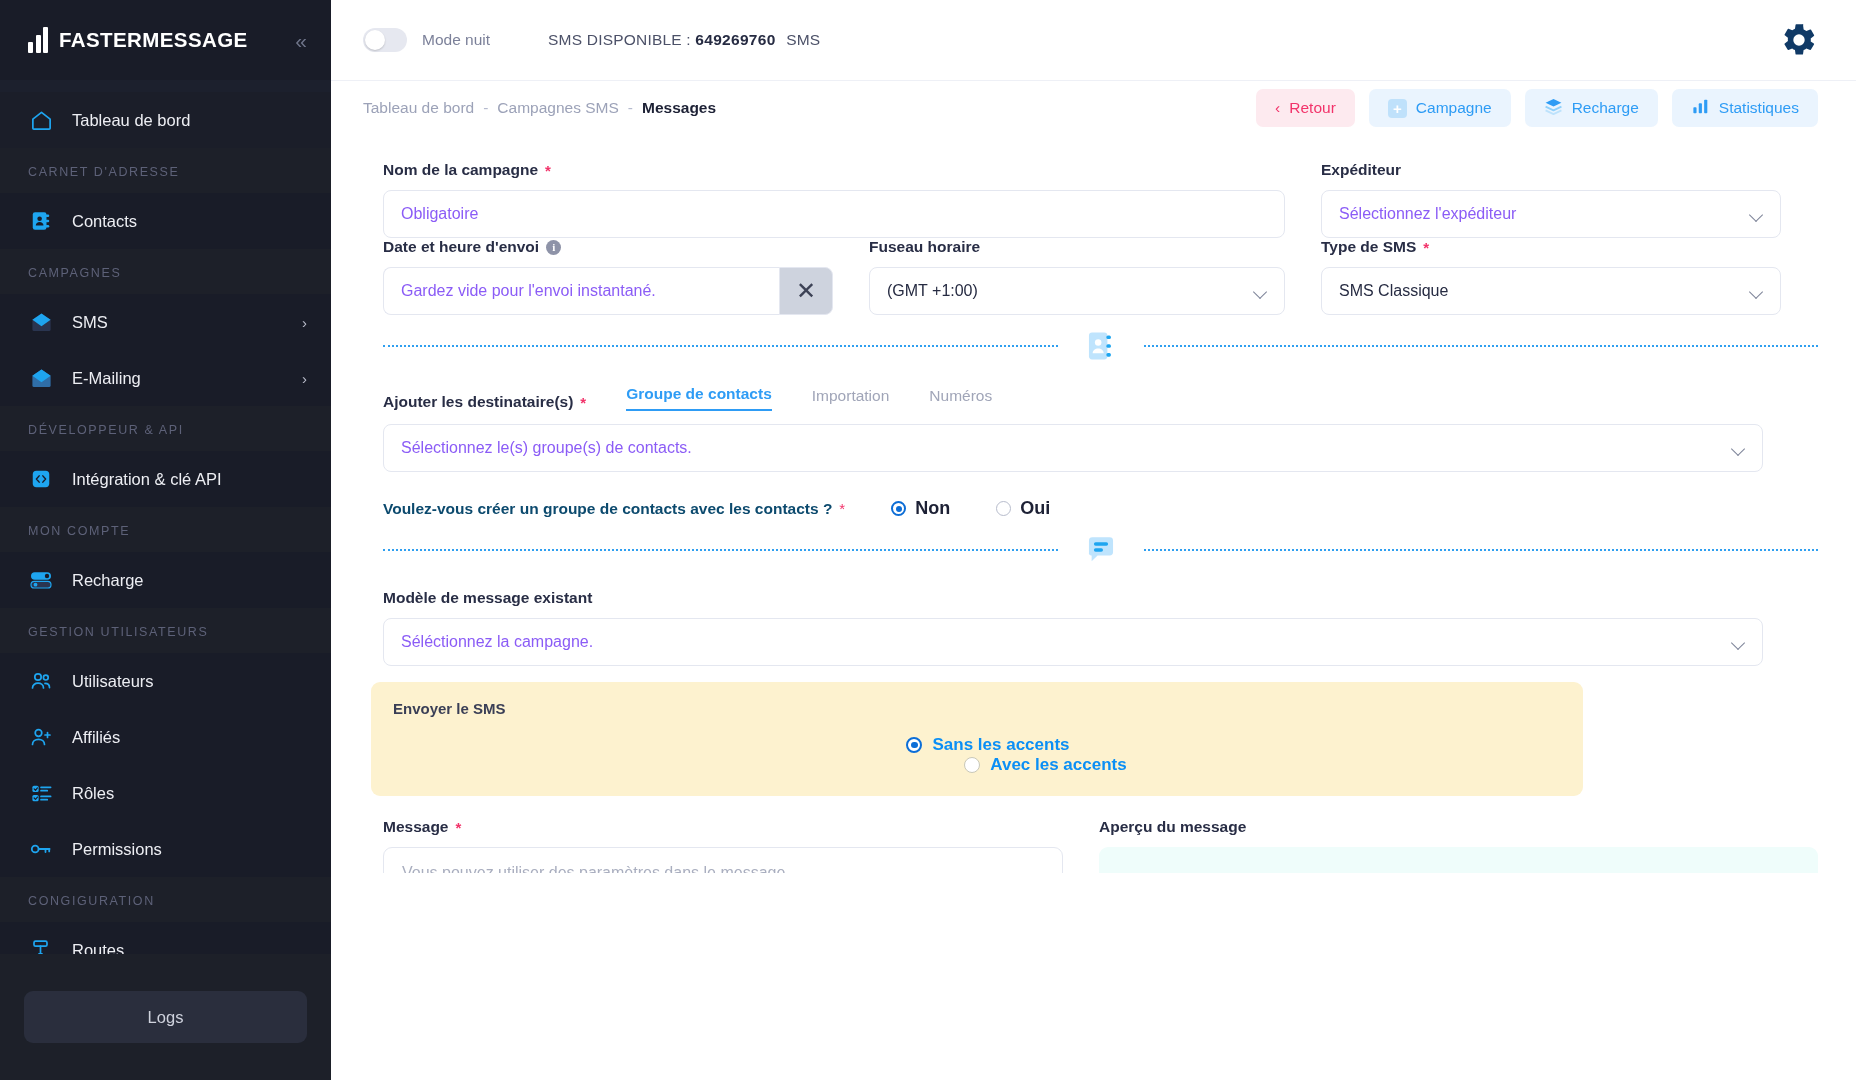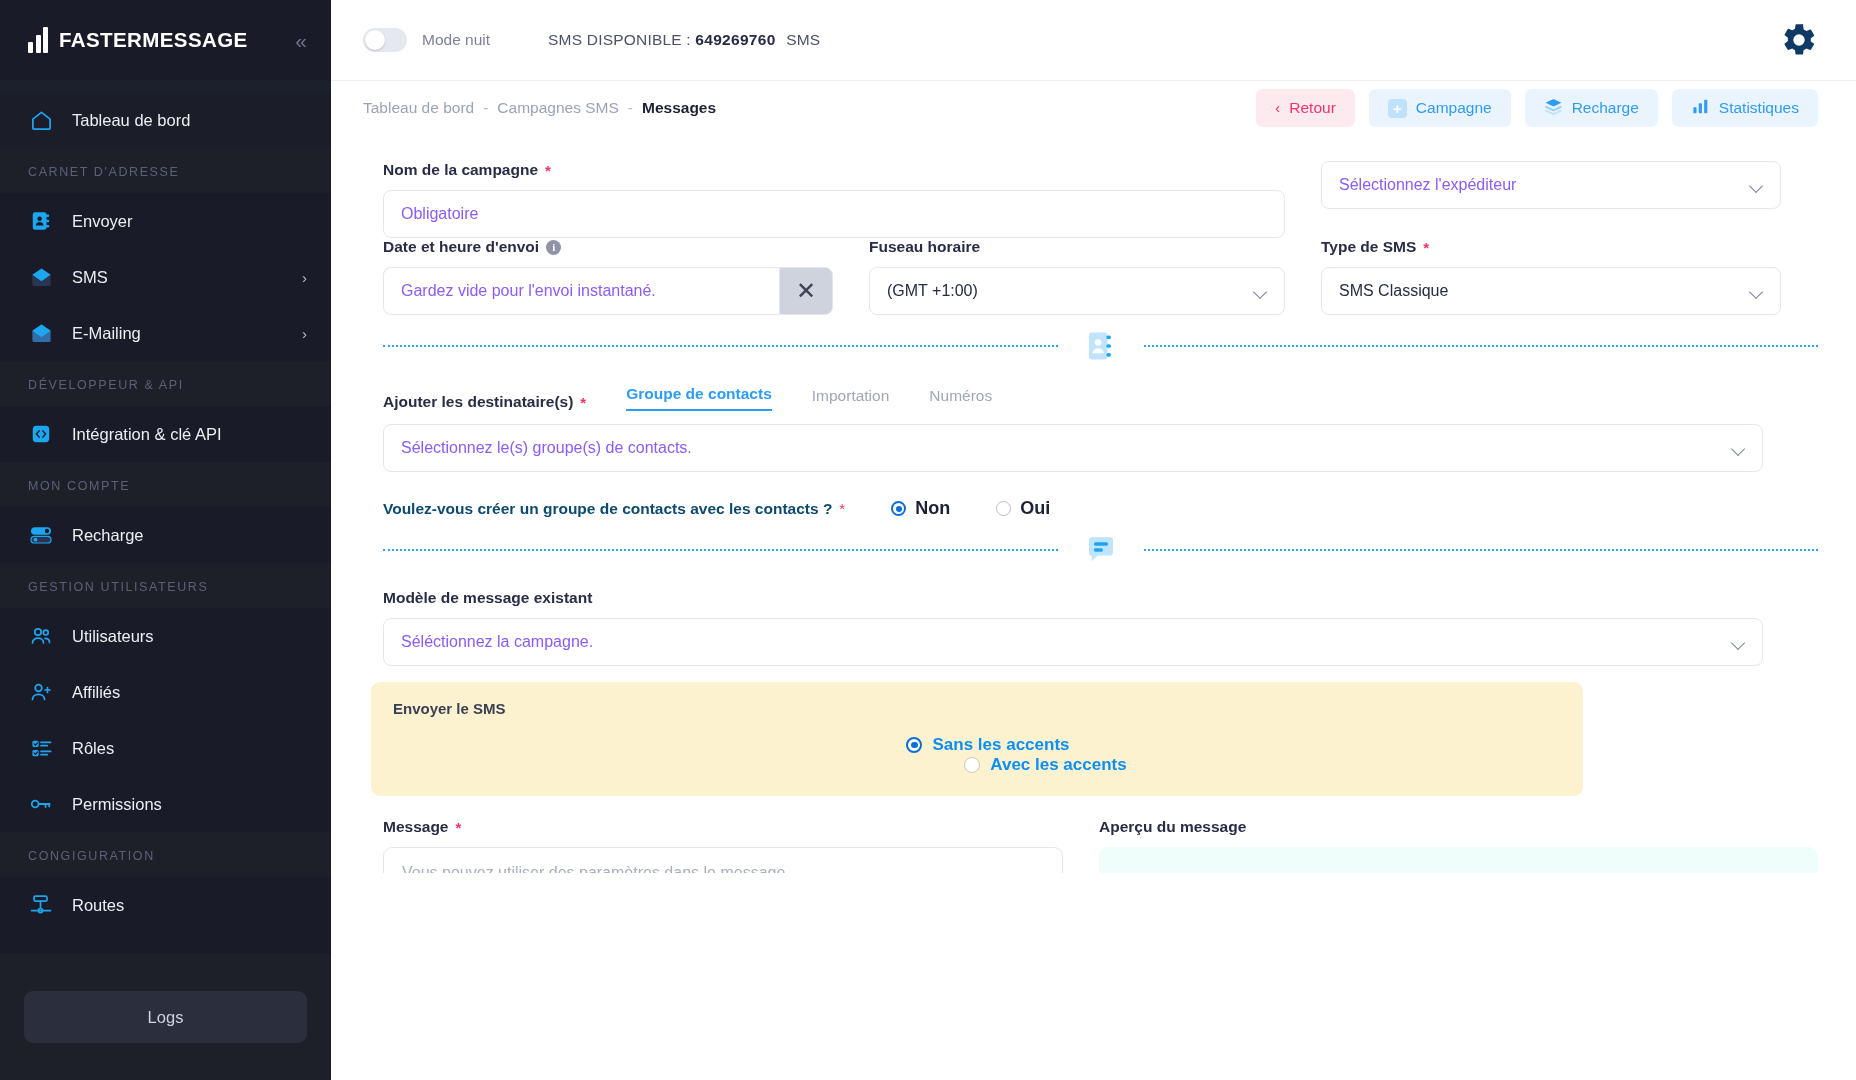--- a/index.html
+++ b/index.html
@@ -377,23 +377,24 @@
       <span class="ic">
         <svg width="22" height="22" viewBox="0 0 24 24">
             <rect x="3" y="2.5" width="15" height="19" rx="2.5" fill="#1ea5f0"></rect>
             <rect x="17" y="5" width="4" height="2.6" rx="1.3" fill="#1ea5f0"></rect>
             <rect x="17" y="10.7" width="4" height="2.6" rx="1.3" fill="#1ea5f0"></rect>
             <rect x="17" y="16.4" width="4" height="2.6" rx="1.3" fill="#1ea5f0"></rect>
             <circle cx="10.5" cy="9.5" r="2.5" fill="#191c28"></circle>
             <path d="M6.3 17c0-2.4 1.9-3.8 4.2-3.8s4.2 1.4 4.2 3.8z" fill="#191c28"></path>
           </svg>
       </span>
-      <span class="lbl">Envoyer</span>
-    </div>
-
+      <span class="lbl">Contacts</span>
+    </div>
+
+    <div class="nav-section">CAMPAGNES</div>
     <div class="nav-item">
       <span class="ic">
         <svg width="23" height="23" viewBox="0 0 24 24">
             <path d="M2.5 9.2L12 2.6l9.5 6.6v10a1.6 1.6 0 0 1-1.6 1.6H4.1a1.6 1.6 0 0 1-1.6-1.6z" fill="#2a3550"></path>
             <path d="M2.5 9.2L12 16l9.5-6.8L12 2.6z" fill="#1ea5f0"></path>
           </svg>
       </span>
       <span class="lbl">SMS</span>
       <span class="chev">›</span>
     </div>
@@ -557,20 +558,23 @@
       <div class="fg" style="width:902px">
         <div class="lbl-f">
           <span>Nom de la campagne</span>
           <span class="req">*</span>
         </div>
         <div class="ctl">
           <span class="ph">Obligatoire</span>
         </div>
       </div>
       <div class="fg" style="width:460px">
+        <div class="lbl-f">
+          <span>Expéditeur</span>
+        </div>
         <div class="ctl sel">
           <span class="ph">Sélectionnez l'expéditeur</span>
         </div>
       </div>
     </div>
 
     <div class="row">
       <div class="fg" style="width:450px">
         <div class="lbl-f">
           <span>Date et heure d'envoi</span>

